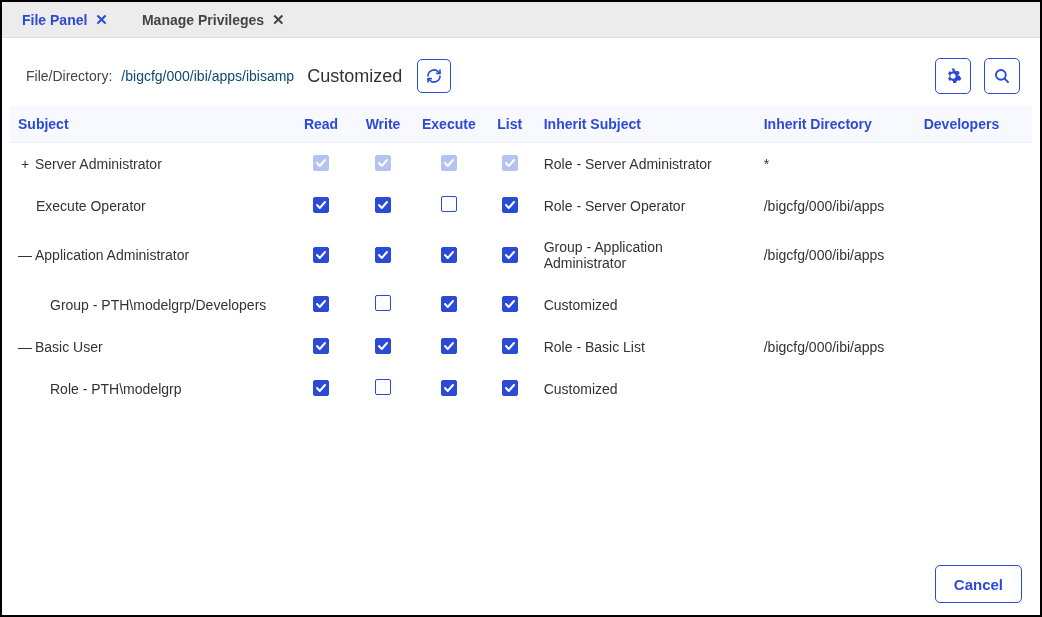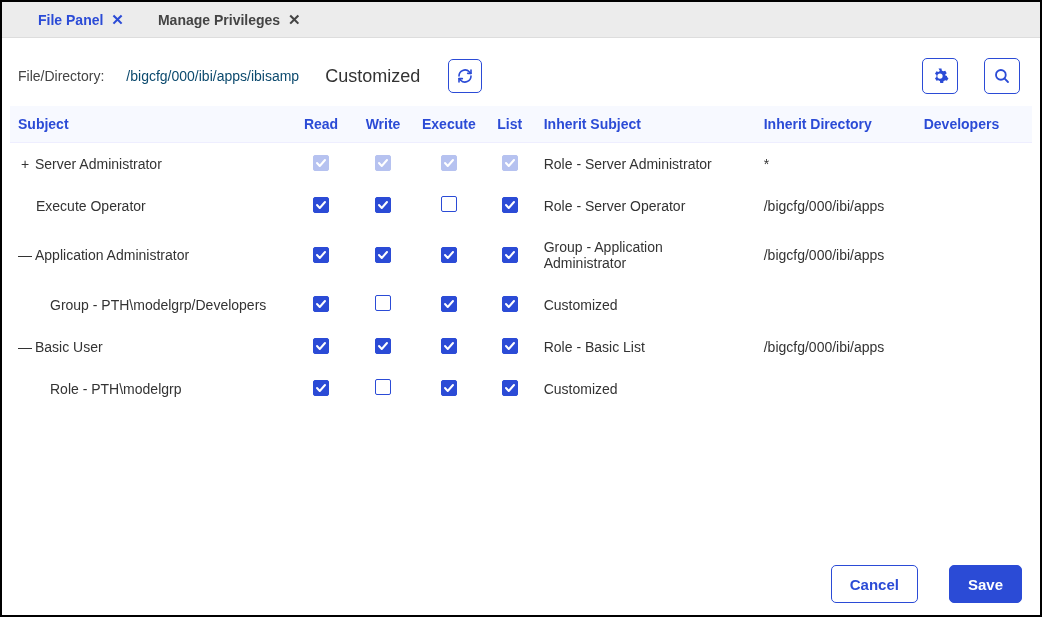--- a/index.html
+++ b/index.html
@@ -4,41 +4,42 @@
 <style>
   * { box-sizing: border-box; }
   html, body { margin: 0; padding: 0; font-family: Arial, Helvetica, sans-serif; font-size: 14px; color: #333; }
   body { width: 1042px; height: 617px; background: #fff; border: 2px solid #000; overflow: hidden; }
 
   .tabbar {
     height: 36px;
     background: #ececec;
     display: flex;
     align-items: center;
-    padding-left: 36px;
+    padding-left: 20px;
     gap: 34px;
     border-bottom: 1px solid #ddd;
   }
   .tab {
     display: flex;
     align-items: center;
     gap: 8px;
     font-weight: 600;
     font-size: 14px;
     cursor: pointer;
     color: #444;
   }
   .tab.active { color: #2b4bd6; }
   .tab .close-x { font-weight: bold; color: inherit; font-size: 15px; }
 
   .toolbar {
     display: flex;
     align-items: center;
     padding: 20px 20px 12px 16px;
-    gap: 18px;
+    gap: 5px;
+    margin-left: 8px;
   }
   .toolbar .label { color: #444; font-size: 14px; }
   .toolbar .path { color: #0c4a6e; font-size: 14px; margin-left: 4px; }
   .toolbar .status { font-size: 18px; margin-left: 8px; color: #333; }
   .spacer { flex: 1; }
   .icon-btn {
     width: 36px; height: 36px;
     border: 1px solid #2b4bd6;
     border-radius: 5px;
     background: #fff;
@@ -320,14 +321,13 @@
           <td>Customized</td>
           <td></td>
           <td></td>
         </tr>
       </tbody>
 </table>
 </div>
 
 <div class="footer">
   <div class="btn secondary">Cancel</div>
-  <div class="btn primary">Save</div>
 </div>
 
 </body></html>

